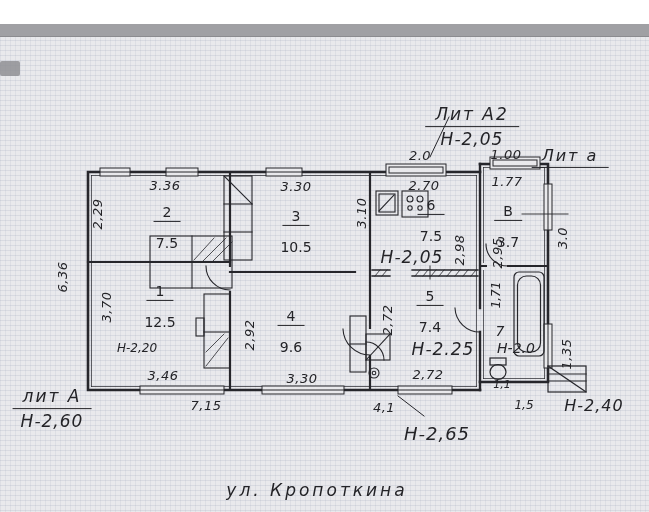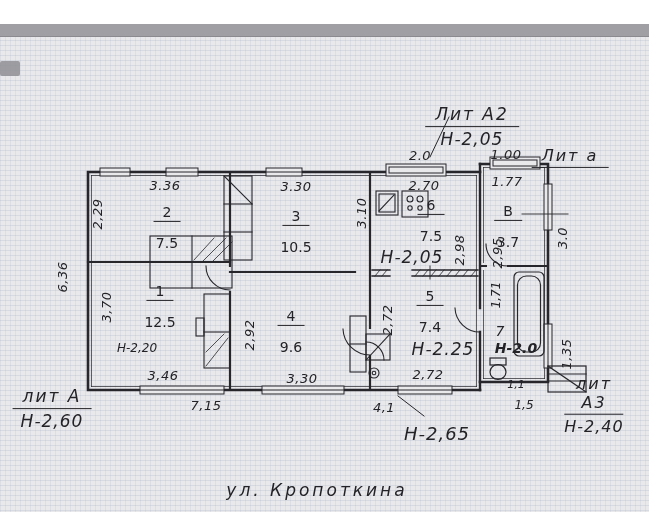--- a/index.html
+++ b/index.html
@@ -15,21 +15,21 @@
   }
   .topband{position:absolute;left:0;top:0;width:649px;height:12px;background:#a0a0a4;border-bottom:1px solid #8b8b8f;}
   .smudge{position:absolute;left:0;top:37px;width:20px;height:15px;background:#8f8f94;border-radius:2px;opacity:.85;}
   svg.plan{position:absolute;left:0;top:0;}
   .lbl{position:absolute;transform:translate(-50%,-50%);white-space:nowrap;font-style:italic;}
   .v{transform:translate(-50%,-50%) rotate(-90deg);}
   .dim{font-size:13px;letter-spacing:.5px;}
   .dim-sm{font-size:11px;}
   .h{font-size:17px;letter-spacing:1px;}
   .h-lg{font-size:12px;}
-  .h-sm{font-size:14px;font-weight:bold;}
+  .h-sm{font-size:14px;}
   .fract{position:absolute;transform:translate(-50%,-50%);text-align:center;line-height:1.15;}
   .fract .fr-top{font-size:14px;border-bottom:1.6px solid #232327;padding:0 9px 1px;display:inline-block;}
   .fract .fr-bot{font-size:14px;padding-top:13px;}
   .litfr{position:absolute;transform:translate(-50%,-50%);text-align:center;font-style:italic;line-height:1.2;}
   .litfr .fr-top{font-size:17px;border-bottom:1.6px solid #232327;padding:0 10px 2px;display:inline-block;letter-spacing:2px;}
   .litfr .fr-bot{font-size:17px;padding-top:2px;letter-spacing:1px;}
   .street{font-size:17px;letter-spacing:3px;}
 </style>
 </head>
 <body>
@@ -168,21 +168,20 @@
     <div class="fr-top" style="font-size:16px">Лит а</div>
   </div>
   <div class="litfr" style="left:52px;top:385px">
     <div class="fr-top">лит А</div>
     <div class="fr-bot">Н-2,60</div>
   </div>
   <div class="litfr" style="left:437px;top:409px">
     <div class="fr-bot" style="font-size:18px">Н-2,65</div>
   </div>
   <div class="litfr" style="left:594px;top:381px">
-    <div class="fr-top" style="font-size:16px">лит А3</div>
     <div class="fr-bot" style="font-size:16px">Н-2,40</div>
   </div>
 
   <div class="fract" style="left:167px;top:203px">
     <div class="fr-top">2</div>
     <div class="fr-bot">7.5</div>
   </div>
   <div class="fract" style="left:296px;top:207px">
     <div class="fr-top">3</div>
     <div class="fr-bot">10.5</div>
@@ -216,21 +215,21 @@
 
   <div class="lbl dim" style="left:420px;top:131px">2.0</div>
   <div class="lbl dim" style="left:506px;top:130px">1.00</div>
   <div class="lbl dim" style="left:507px;top:157px">1.77</div>
   <div class="lbl dim" style="left:165px;top:161px">3.36</div>
   <div class="lbl dim" style="left:296px;top:162px">3.30</div>
   <div class="lbl dim" style="left:424px;top:161px">2.70</div>
   <div class="lbl dim" style="left:163px;top:351px">3,46</div>
   <div class="lbl dim" style="left:302px;top:354px">3,30</div>
   <div class="lbl dim" style="left:428px;top:350px">2,72</div>
-  <div class="lbl dim-sm" style="left:516px;top:360px">1,1</div>
+  <div class="lbl dim-sm" style="left:502px;top:360px">1,1</div>
   <div class="lbl dim" style="left:206px;top:381px">7,15</div>
   <div class="lbl dim" style="left:384px;top:383px">4,1</div>
   <div class="lbl dim-sm" style="left:524px;top:381px;font-size:12px">1,5</div>
 
   <div class="lbl dim v" style="left:62px;top:253px">6,36</div>
   <div class="lbl dim v" style="left:97px;top:190px">2,29</div>
   <div class="lbl dim v" style="left:106px;top:283px">3,70</div>
   <div class="lbl dim v" style="left:361px;top:189px">3.10</div>
   <div class="lbl dim v" style="left:459px;top:226px">2,98</div>
   <div class="lbl dim v" style="left:497px;top:229px">2,95</div>

